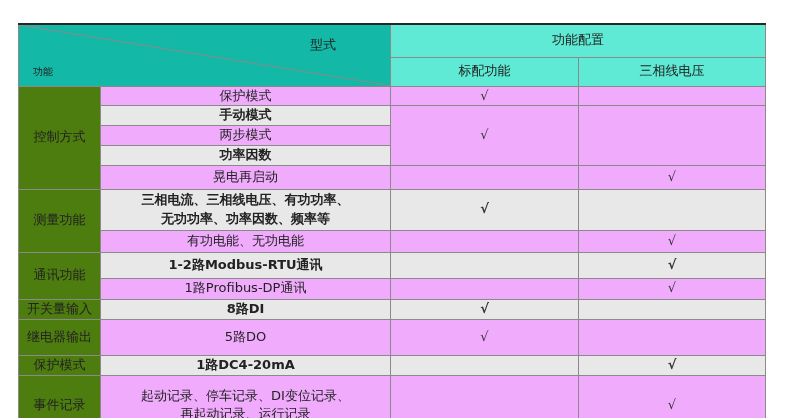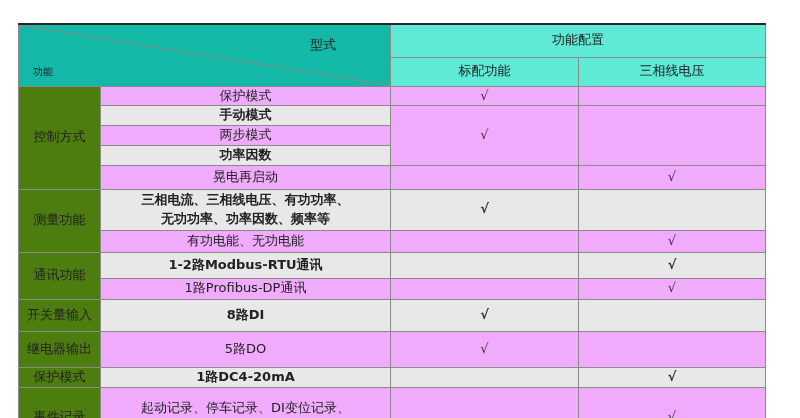--- a/index.html
+++ b/index.html
@@ -116,21 +116,21 @@
         <td class="stripe">1-2路Modbus-RTU通讯</td>
         <td class="chk stripe"></td>
         <td class="chk stripe">√</td>
       </tr>
       <tr style="height:21px">
         <td>1路Profibus-DP通讯</td>
         <td class="chk"></td>
         <td class="chk">√</td>
       </tr>
 
-      <tr style="height:32px">
+      <tr style="height:20px">
         <td class="cat">开关量输入</td>
         <td class="stripe">8路DI</td>
         <td class="chk stripe">√</td>
         <td class="chk stripe"></td>
       </tr>
 
       <tr style="height:36px">
         <td class="cat">继电器输出</td>
         <td>5路DO</td>
         <td class="chk">√</td>

